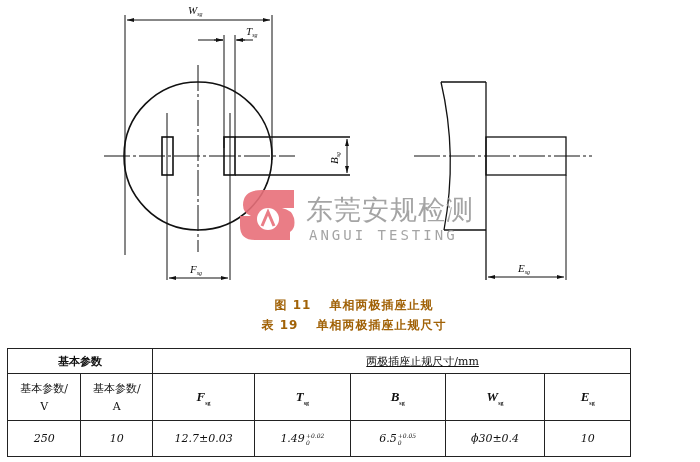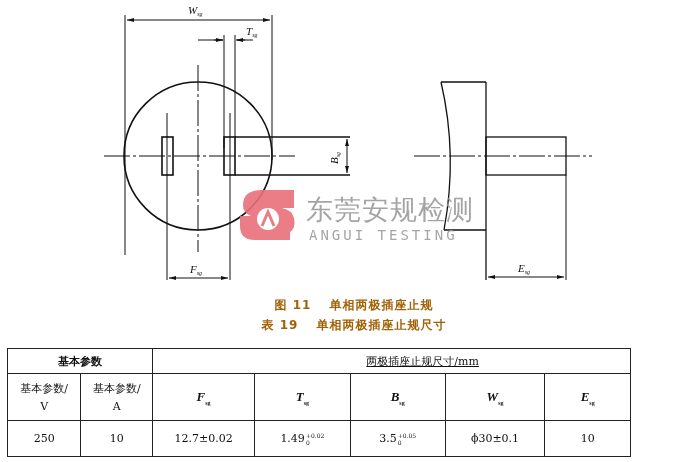--- a/index.html
+++ b/index.html
@@ -11,21 +11,21 @@
     .caption { position: absolute; left: 4px; width: 700px; text-align: center;
                font-family: "DejaVu Sans", sans-serif; font-weight: bold; font-size: 12px; letter-spacing: 1px; color: #a16207; }
     .cap1 { top: 297px; }
     .cap2 { top: 317px; }
     .cap-num { margin-right: 18px; }
     table.spec { position: absolute; left: 7px; top: 348px; width: 624px; border-collapse: collapse;
                  font-family: "DejaVu Serif", serif; font-size: 11px; }
     table.spec td { border: 1px solid #222; text-align: center; vertical-align: middle; padding: 0; }
     table.spec tr.h1 td { height: 24px; }
     table.spec tr.h2 td { height: 46px; }
-    table.spec tr.d td { height: 35px; }
+    table.spec tr.d td { height: 35px; font-style: italic; }
     .it { font-style: italic; font-family: "Liberation Serif", serif; font-size: 13px; font-weight: bold; }
     .it sub { font-size: 6px; font-style: normal; }
     .tol { display: inline-block; vertical-align: middle; font-size: 6px; line-height: 7px; text-align: left; margin-left: 1px; }
     .wm-cn { font-family: "DejaVu Sans", sans-serif; font-size: 27px; fill: #9b9b9b; letter-spacing: 1px; }
     .wm-en { font-family: "DejaVu Sans Mono", monospace; font-size: 14px; fill: #9b9b9b; letter-spacing: 3px; }
   </style>
 </head>
 <body>
 
 <div class="figure">
@@ -145,20 +145,20 @@
         </td>
     <td><span class="it"><span>F</span><sub>sg</sub></span></td>
     <td><span class="it"><span>T</span><sub>sg</sub></span></td>
     <td><span class="it"><span>B</span><sub>sg</sub></span></td>
     <td><span class="it"><span>W</span><sub>sg</sub></span></td>
     <td><span class="it"><span>E</span><sub>sg</sub></span></td>
   </tr>
   <tr class="d">
     <td>250</td>
     <td>10</td>
-    <td>12.7±0.02</td>
+    <td>12.7±0.03</td>
     <td><span>1.49</span><span class="tol"><span>+0.02</span><br><span>0</span></span></td>
-    <td><span>3.5</span><span class="tol"><span>+0.05</span><br><span>0</span></span></td>
-    <td>ϕ30±0.1</td>
+    <td><span>6.5</span><span class="tol"><span>+0.05</span><br><span>0</span></span></td>
+    <td>ϕ30±0.4</td>
     <td>10</td>
   </tr>
 </tbody>
   </table>
 
 </body></html>

